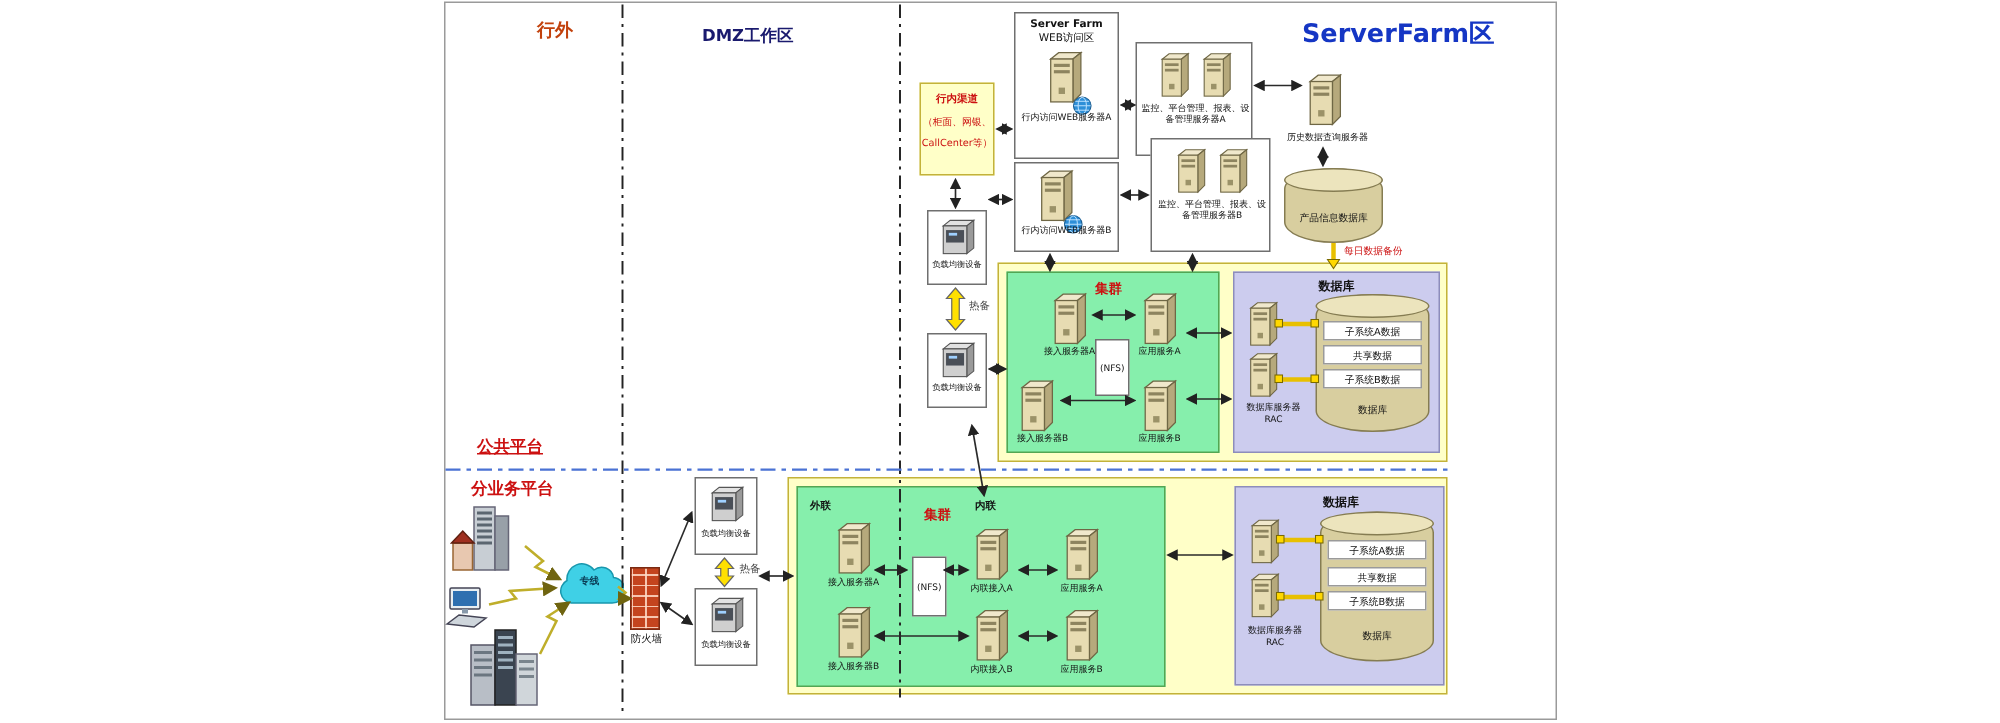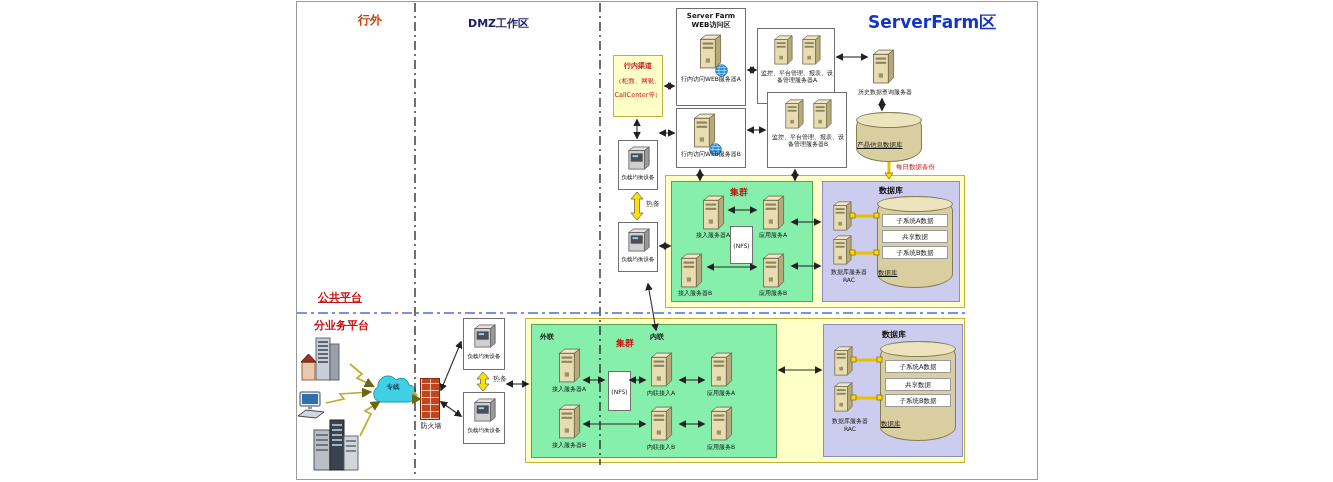--- a/index.html
+++ b/index.html
@@ -15,21 +15,21 @@
   .greenzone{position:absolute;background:#86efac;border:1px solid #53a653;box-sizing:border-box;}
   .purplezone{position:absolute;background:#ccccee;border:1px solid #8d8dbb;box-sizing:border-box;}
   .red{color:#cc1111;}
   .cluster-title{position:absolute;color:#cc1111;font-weight:bold;font-size:9px;}
   .db-title{position:absolute;font-weight:bold;font-size:8px;color:#111;}
   .cyl{position:absolute;background:#d8ce9f;border:1px solid #857c52;border-radius:50%/14px;box-sizing:border-box;}
   .cyl-top{position:absolute;left:-1px;top:-1px;width:100%;height:14px;border-radius:50%;
            background:#ece4bd;border:1px solid #857c52;}
   .band{position:absolute;left:6%;width:88%;height:13px;background:#fff;border:1px solid #9a9a9a;
         font-size:6.5px;line-height:12px;text-align:center;box-sizing:border-box;}
-  .cyl-lbl{position:absolute;width:100%;text-align:left;font-size:6.5px;text-decoration:underline;}
+  .cyl-lbl{position:absolute;width:100%;text-align:center;font-size:6.5px;}
   .firewall{position:absolute;width:20px;height:42px;border:1px solid #7a2a12;box-sizing:border-box;
     background:
       repeating-linear-gradient(0deg, rgba(255,220,200,.85) 0 1px, transparent 1px 7px),
       repeating-linear-gradient(90deg, rgba(255,220,200,.85) 0 1px, transparent 1px 9px),
       #c4441e;}
   .overlay{position:absolute;left:0;top:0;pointer-events:none;z-index:60;}
   .zl{stroke:#222;stroke-width:1.3;stroke-dasharray:9 4 2 4;}
   .zlb{stroke:#4a72d4;stroke-width:1.5;stroke-dasharray:10 4 3 4;}
   .ar{stroke:#2a2a2a;stroke-width:1.1;}
   .zz{stroke:#bfae2a;stroke-width:1.7;fill:none;}
@@ -76,21 +76,21 @@
   <div class="zone-lbl red" style="left:314px;top:318px;font-size:11px;">分业务平台</div>
 
   <div class="yellowzone" style="left:613px;top:55px;width:50px;height:62px;">
     <div class="lbl red" style="left:0;top:6px;width:100%;font-size:7px;font-weight:bold;">行内渠道</div>
     <div class="lbl red" style="left:0;top:22px;width:100%;font-size:6.5px;">（柜面、网银、</div>
     <div class="lbl red" style="left:0;top:36px;width:100%;font-size:6.5px;">CallCenter等）</div>
   </div>
 
   <div class="box" style="left:676px;top:8px;width:70px;height:98px;">
     <div class="lbl" style="left:0;top:3px;width:100%;font-size:7px;font-weight:bold;">Server Farm</div>
-    <div class="lbl" style="left:0;top:12px;width:100%;font-size:7px;font-weight:bold;">WEB访问区</div>
+    <div class="lbl" style="left:0;top:12px;width:100%;font-size:7px;font-weight:normal;">WEB访问区</div>
     <div class="abs" style="left:20px;top:24px;">
       <svg width="26" height="36">
           <use href="#srv"></use>
         </svg>
       <svg width="13" height="13" style="position:absolute;right:-5px;bottom:-3px;">
           <use href="#globe"></use>
         </svg>
     </div>
     <div class="lbl lbl-s" style="left:2px;top:66px;width:64px;">行内访问WEB服务器A</div>
   </div>

